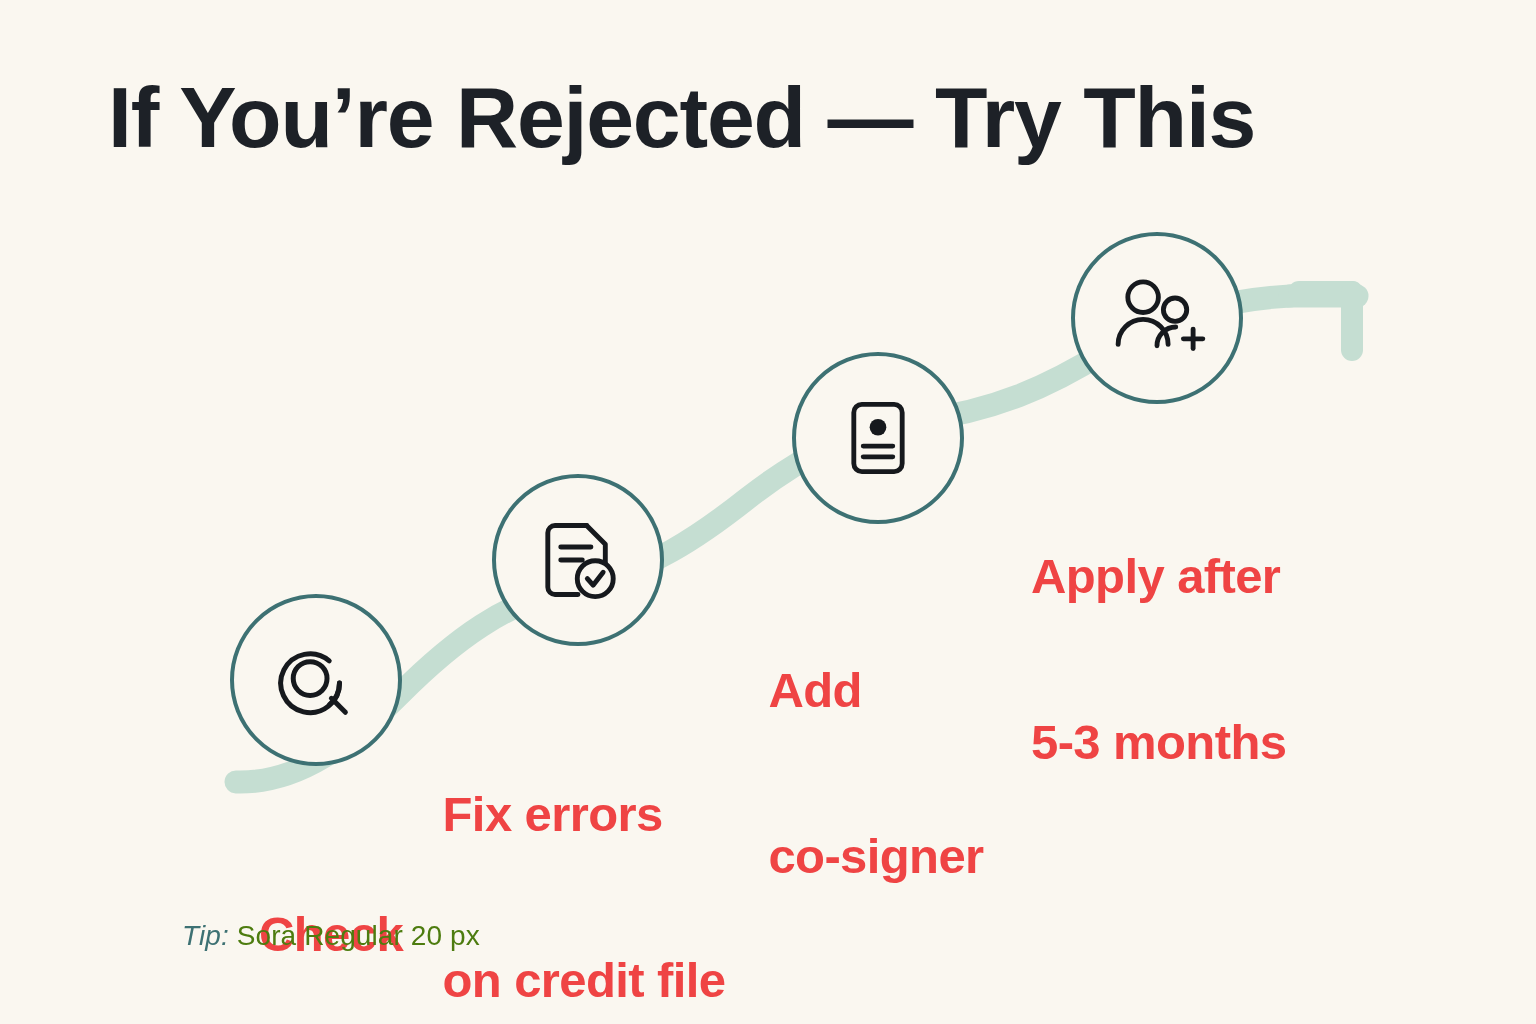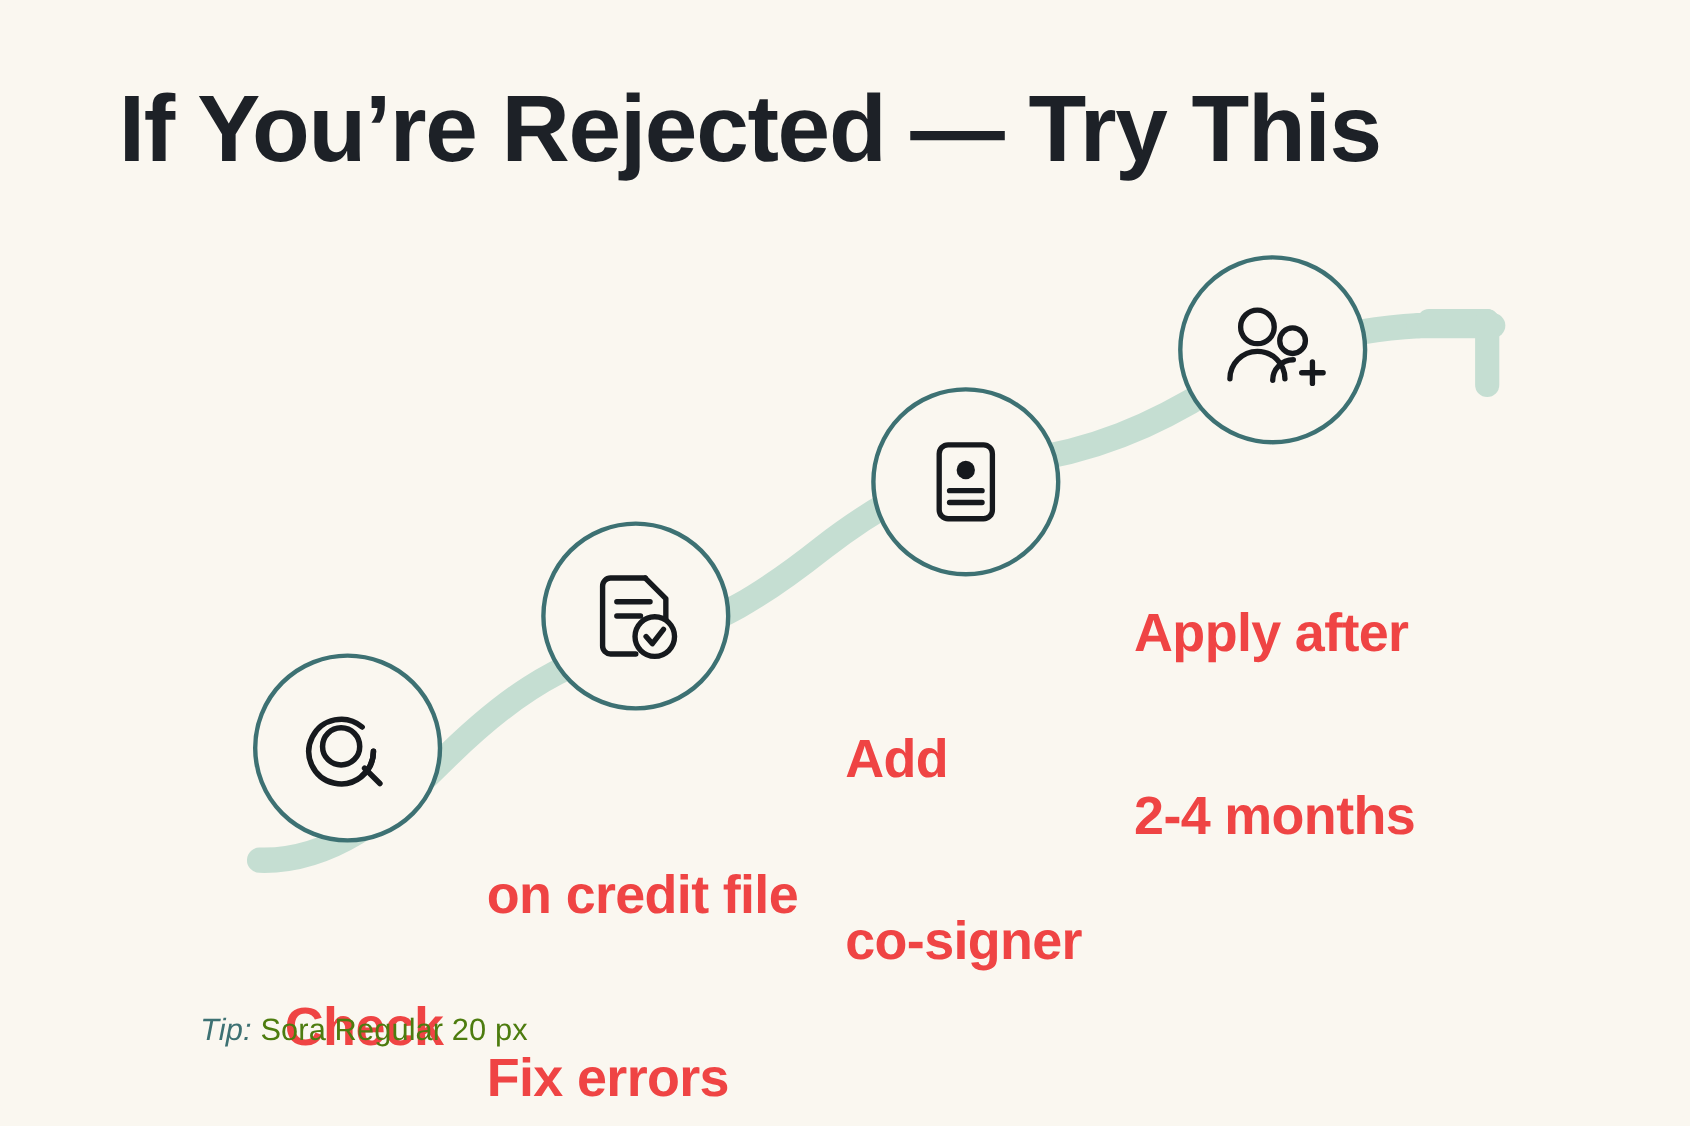--- a/index.html
+++ b/index.html
@@ -188,29 +188,29 @@
     </div>
 
   </div>
 
   <div class="caption center" style="left:331px; top:796px;">
     <div>Check</div>
     
   </div>
 
   <div class="caption center" style="left:584px; top:676px;">
+    <div>Fix errors</div>
     <div>on credit file</div>
-    <div>Fix errors</div>
   </div>
 
   <div class="caption center" style="left:876px; top:552px;">
     <div>Add</div>
     <div>co-signer</div>
   </div>
 
   <div class="caption left" style="left:1031px; top:438px;">
     <div>Apply after</div>
-    <div>2-4 months</div>
+    <div>5-3 months</div>
   </div>
 
   <div class="tip"><span class="tip-label">Tip:</span><span class="tip-body"> Sora Regular 20 px</span></div>
 
 </div>
 
 </body></html>

